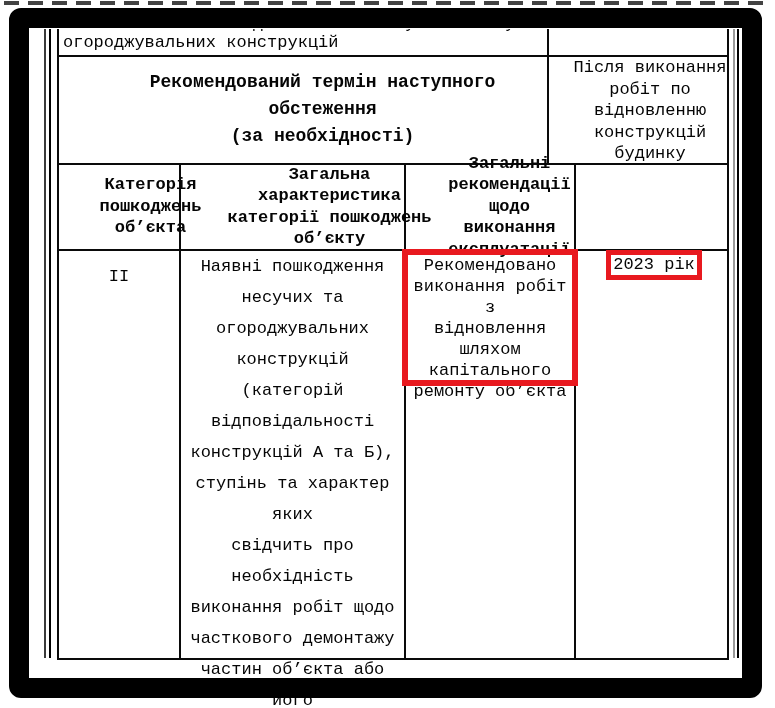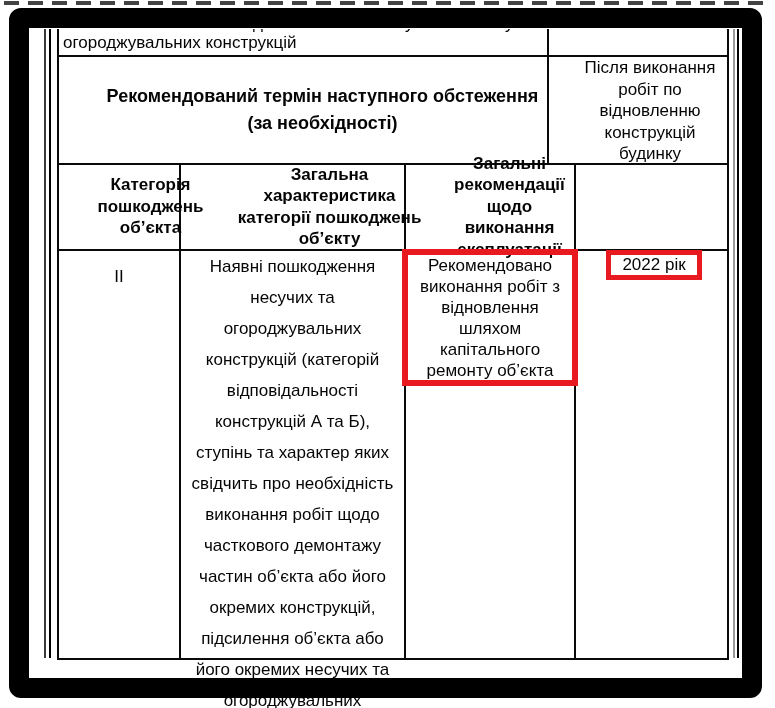--- a/index.html
+++ b/index.html
@@ -1,19 +1,19 @@
 <!DOCTYPE html>
 <html><head>
 <meta charset="utf-8">
 <style>
   html,body{margin:0;padding:0;background:#ffffff;}
   *{box-sizing:border-box;}
   .stage{
     position:relative;width:775px;height:708px;background:#ffffff;
-    font-family:Liberation Sans, sans-serif;color:#050505;overflow:hidden;
+    font-family:Liberation Mono, monospace;color:#050505;overflow:hidden;
   }
   .abs{position:absolute;}
   
   .top-dashes{
     left:4px;top:1px;width:768px;height:4px;z-index:6;
     background:repeating-linear-gradient(90deg,#222 0 15px,transparent 15px 24px);
     opacity:.85;
   }
   
   .frame{
@@ -113,15 +113,15 @@
 
   <div class="abs redbox" style="left:402px;top:249px;width:176px;height:137px;border:6px solid #e8191f;"></div>
   <div class="abs cell ml" style="left:410px;top:255px;width:160px;height:126px;line-height:21px;text-align:center;">Рекомендовано
 виконання робіт з
 відновлення
 шляхом
 капітального
 ремонту об’єкта</div>
 
   <div class="abs redbox" style="left:606px;top:250px;width:96px;height:30px;border:5px solid #e8191f;"></div>
-  <div class="abs cell vcenter" style="left:608px;top:250px;width:92px;height:30px;">2022 рік</div>
+  <div class="abs cell vcenter" style="left:608px;top:250px;width:92px;height:30px;">2023 рік</div>
 
 </div>
 
 </body></html>

